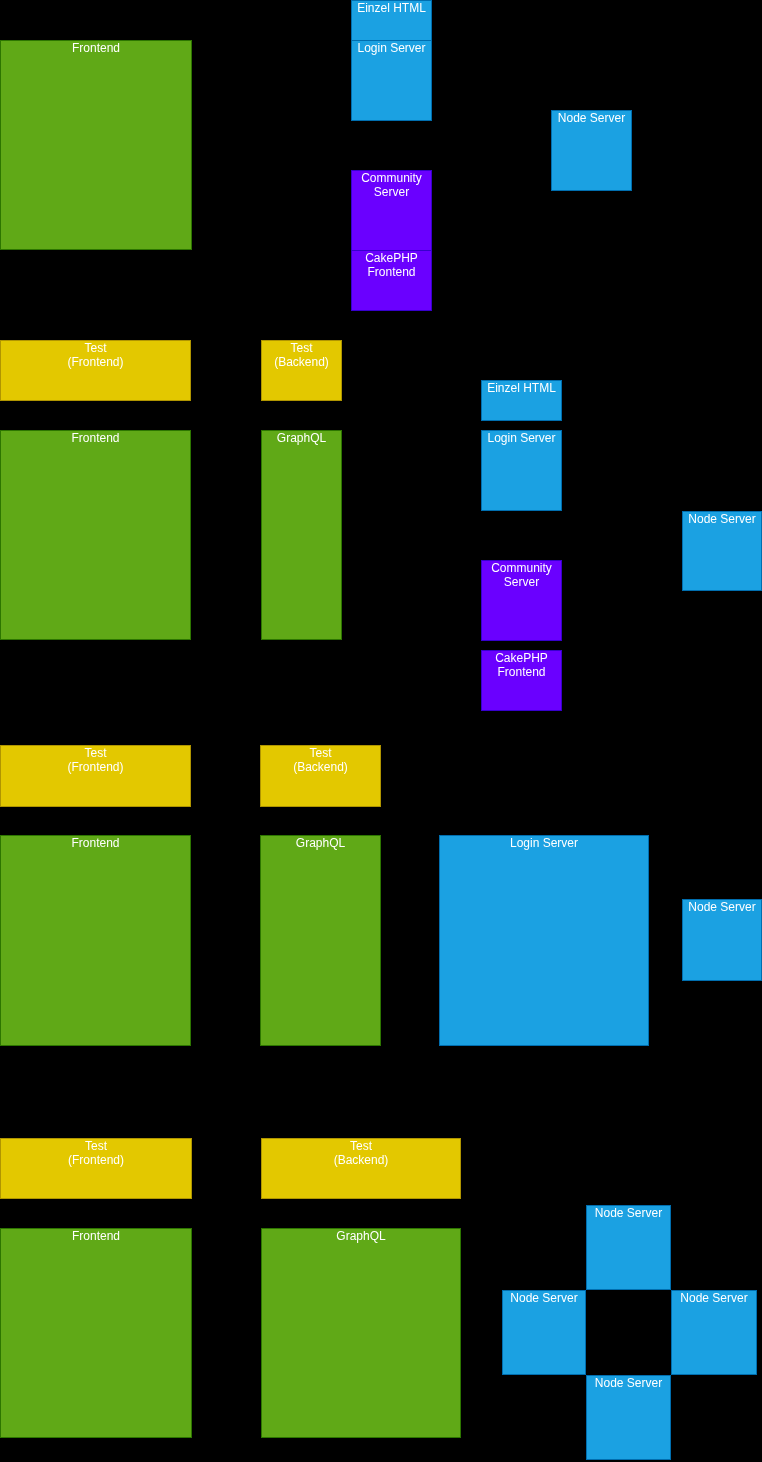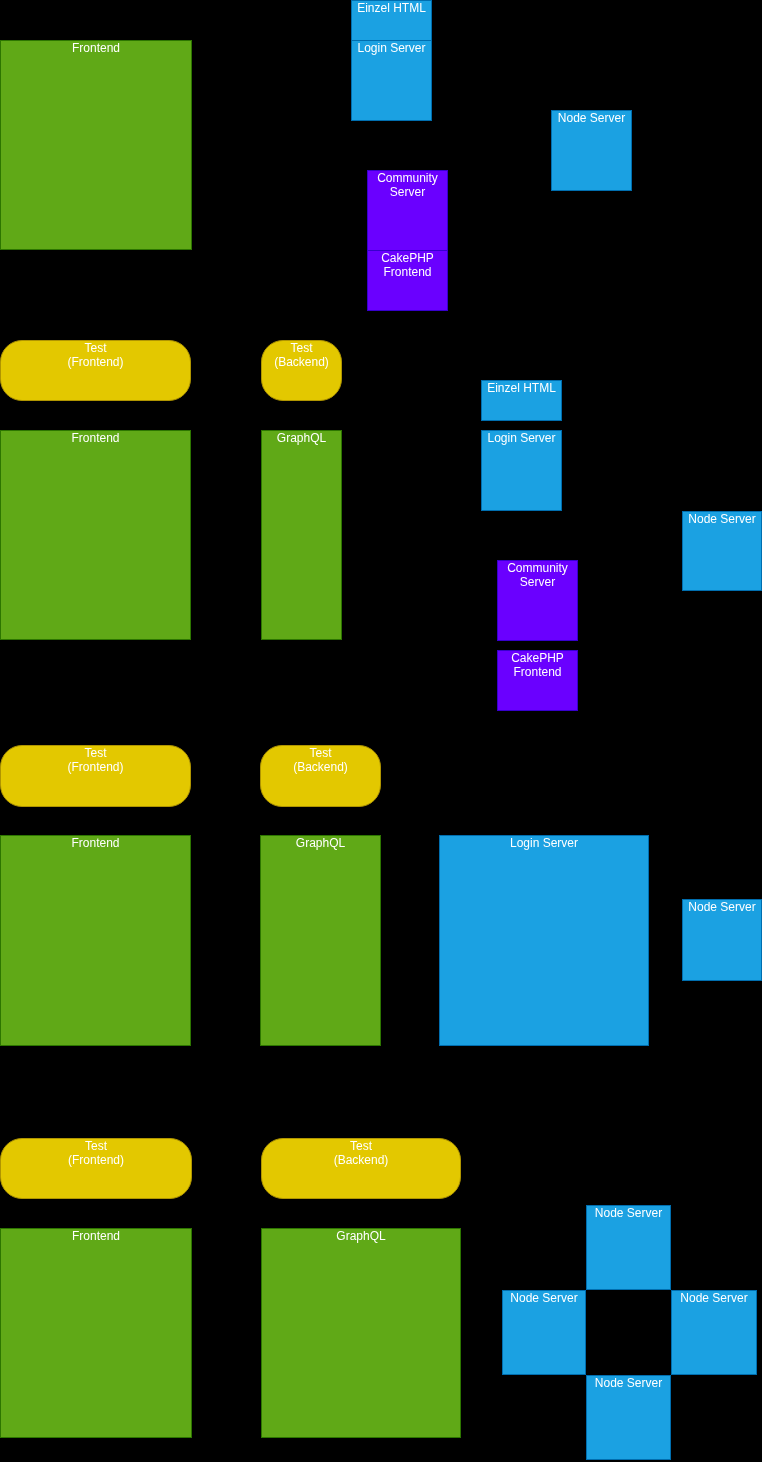--- a/index.html
+++ b/index.html
@@ -24,23 +24,23 @@
     justify-content: center;
     text-align: center;
     color: var(--text-color, #ffffff);
     font-size: 12px;
     line-height: 14px;
     white-space: pre-line;
     overflow: hidden;
   }
   .node .lbl { display: block; padding: 0 1px; }
   .node.green  { background: var(--green-fill,  #60A917); border-color: var(--green-stroke,  #2D7600); }
-  .node.yellow { background: var(--yellow-fill, #E3C800); border-color: var(--yellow-stroke, #B09500); border-radius: 22px; }
+  .node.yellow { background: var(--yellow-fill, #E3C800); border-color: var(--yellow-stroke, #B09500); }
   .node.blue   { background: var(--blue-fill,   #1BA1E2); border-color: var(--blue-stroke,   #006EAF); }
-  .node.purple { background: var(--purple-fill, #6A00FF); border-color: var(--purple-stroke, #3700CC); margin-left: 16px; }
+  .node.purple { background: var(--purple-fill, #6A00FF); border-color: var(--purple-stroke, #3700CC); }
 </style>
 </head>
 <body>
 
 <div class="canvas">
 
   <div class="node green" style="left:0px;   top:40px;   width:192px; height:210px;"><span class="lbl">Frontend</span></div>
   <div class="node blue" style="left:351px; top:0px;    width:81px;  height:41px;"><span class="lbl">Einzel HTML</span></div>
   <div class="node blue" style="left:351px; top:40px;   width:81px;  height:81px;"><span class="lbl">Login Server</span></div>
   <div class="node purple" style="left:351px; top:170px;  width:81px;  height:81px;"><span class="lbl">Community

